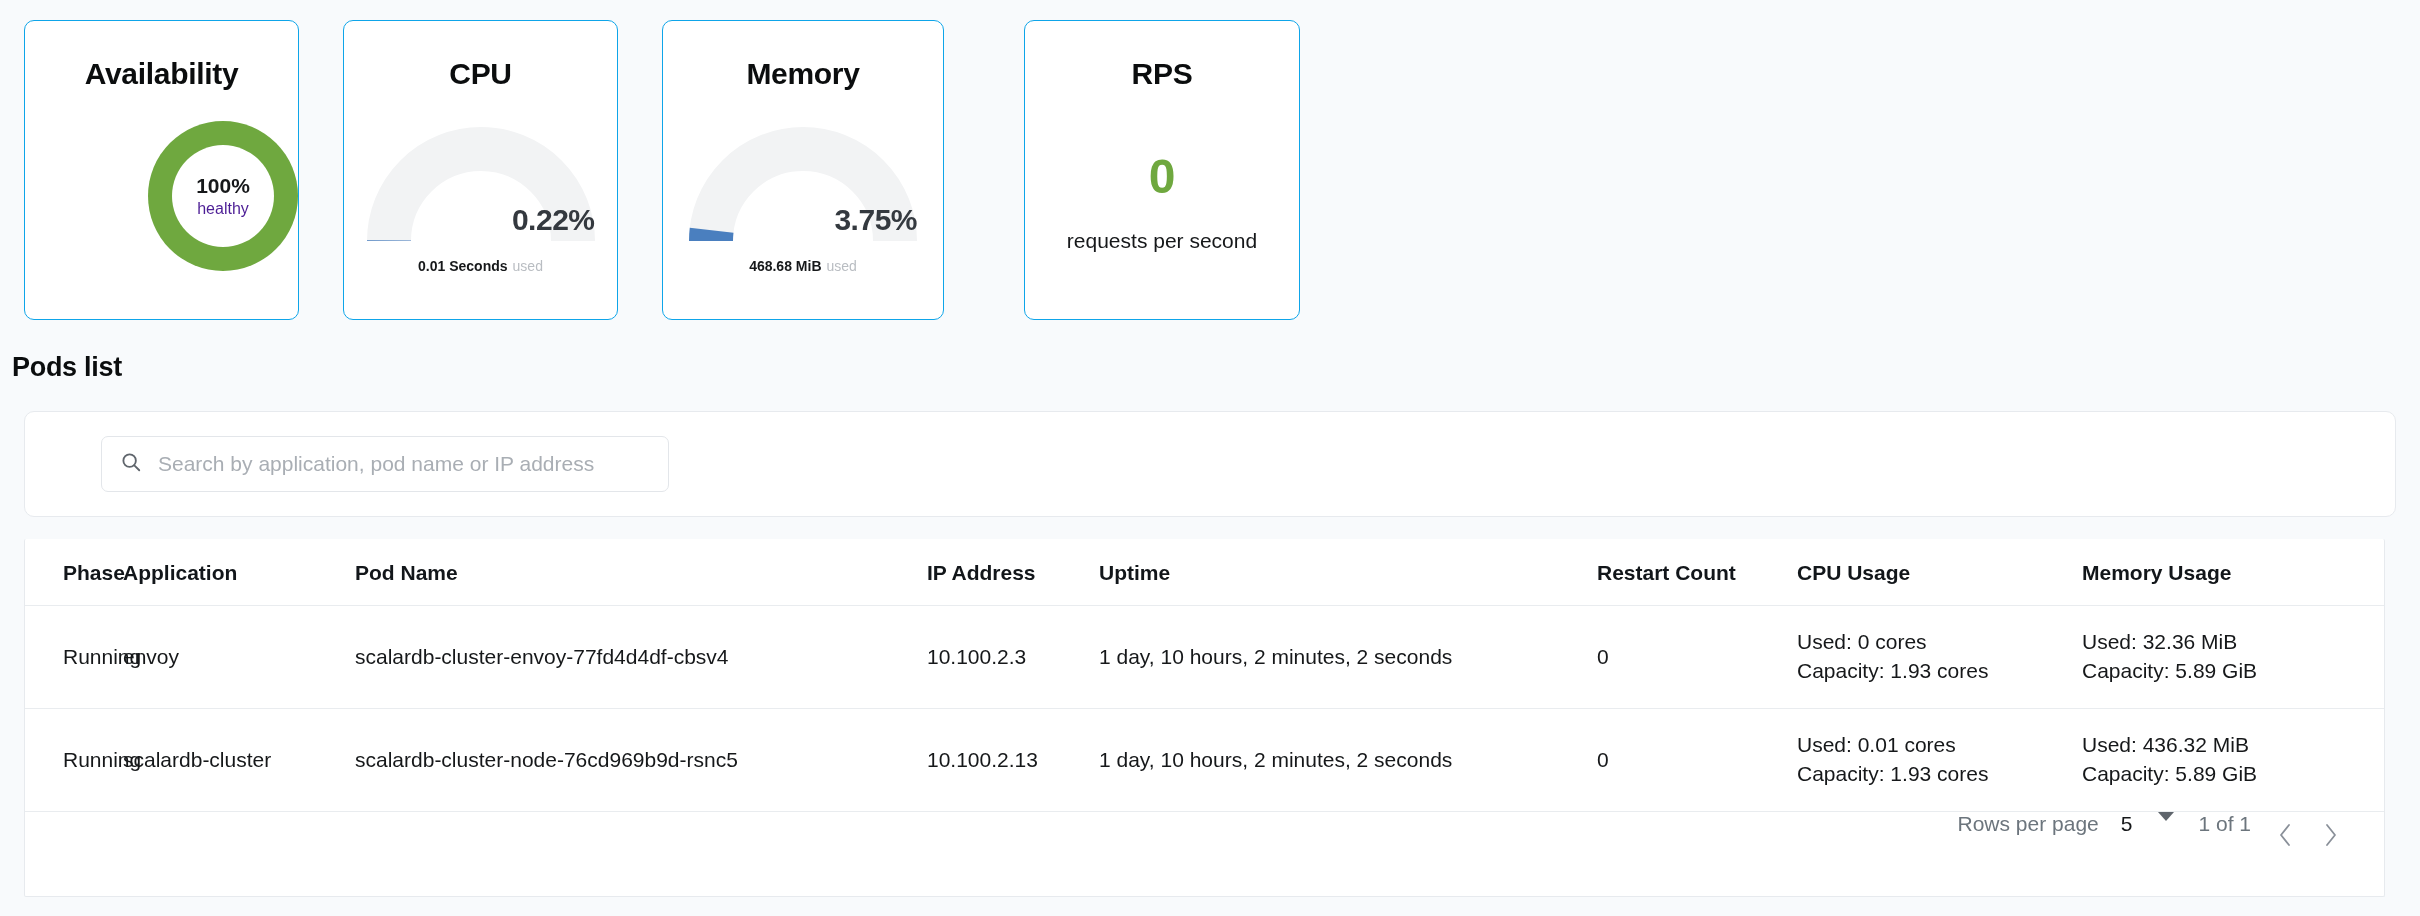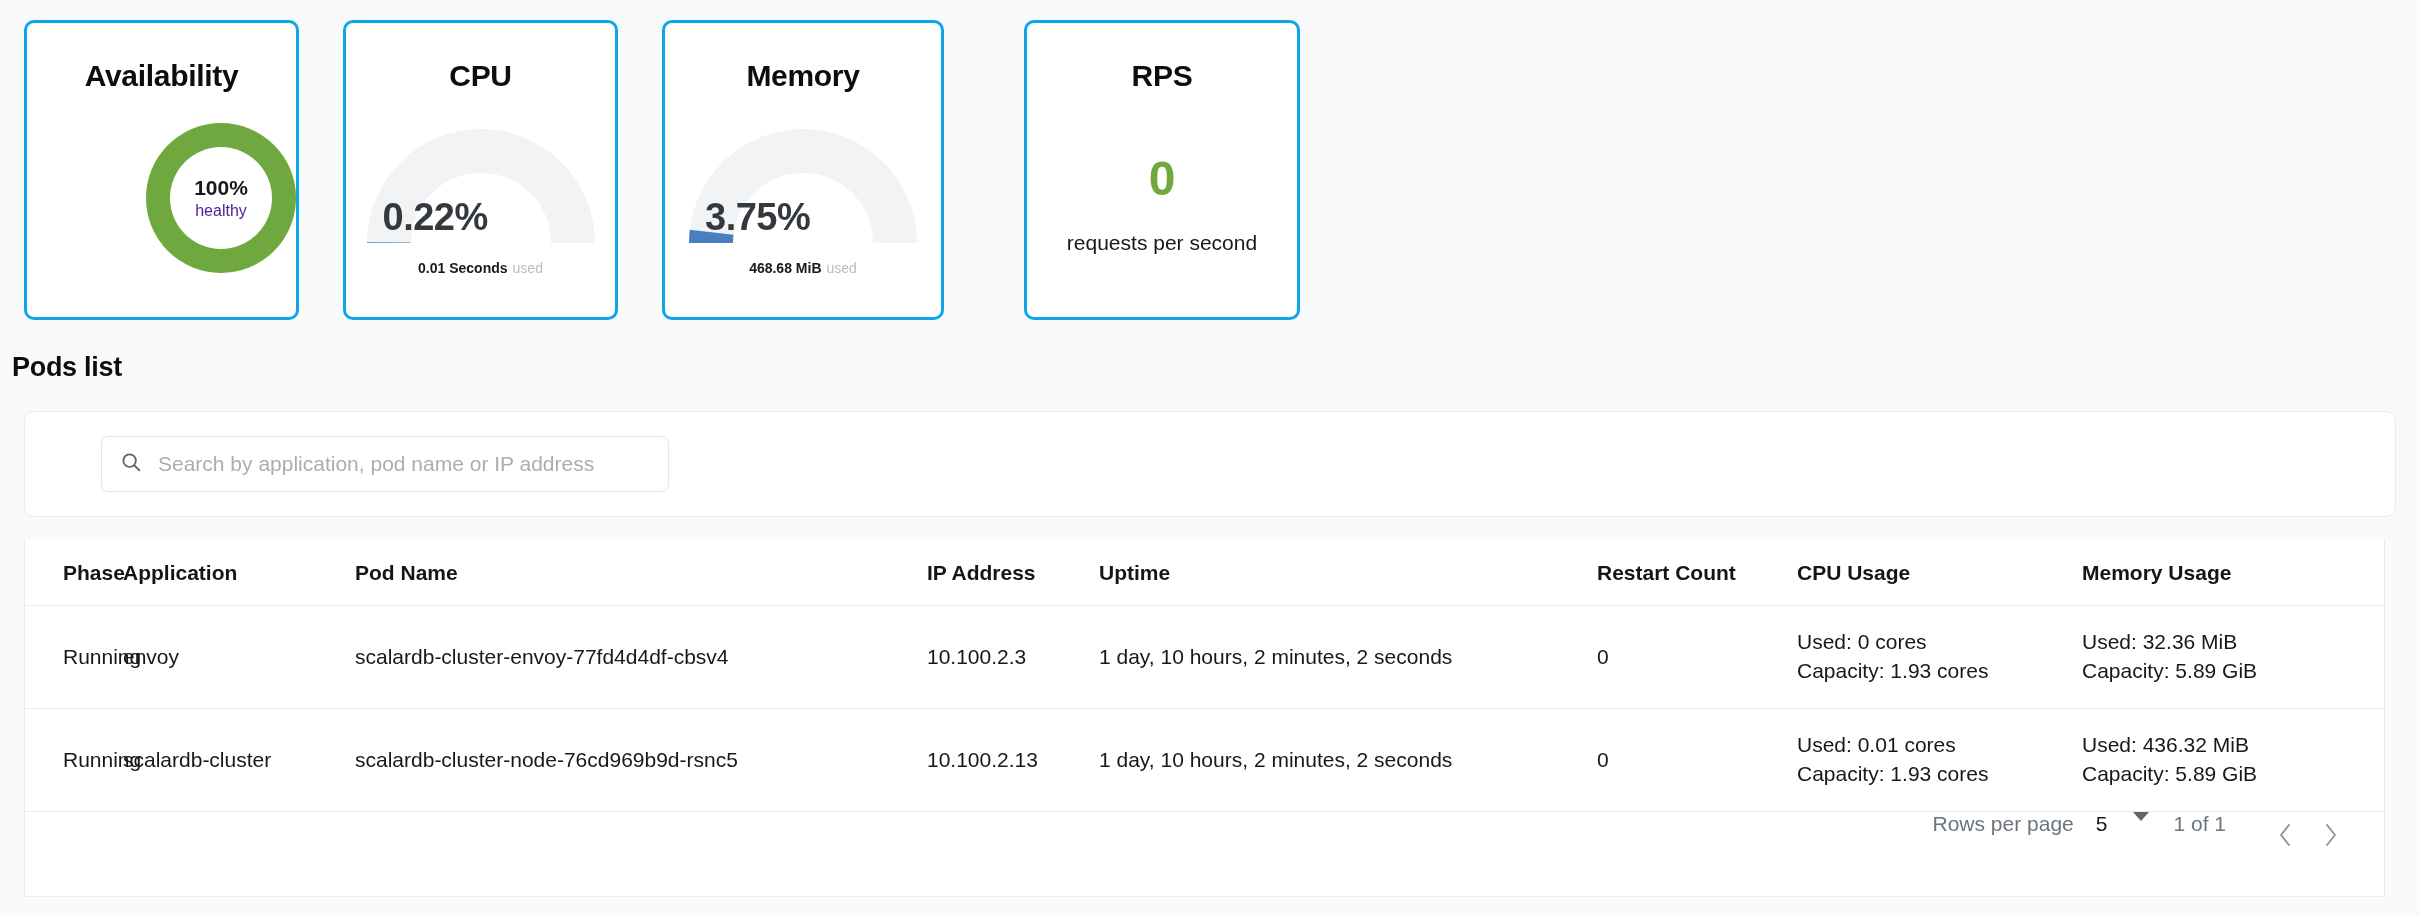--- a/index.html
+++ b/index.html
@@ -17,21 +17,21 @@
 
   
   .cards-row {
     display: flex;
     gap: 44px;
     padding: 20px 0 0 24px;
     align-items: flex-start;
   }
   .card {
     background: #ffffff;
-    border: 3px solid #0ea5e9;
+    border: 1px solid #0ea5e9;
     border-radius: 10px;
     height: 300px;
     position: relative;
     flex: 0 0 auto;
   }
   .card-availability { width: 275px; }
   .card-cpu         { width: 275px; }
   .card-memory      { width: 282px; }
   .card-rps         { width: 276px; margin-left: 36px; }
 
@@ -87,22 +87,22 @@
     width: 228px;
     height: 114px;
     margin: 36px auto 0 auto;
   }
   .gauge-svg { display: block; }
   .gauge-center {
     position: absolute;
     left: 16px;
     right: 0;
     bottom: 4px;
-    text-align: left;
-    font-size: 38px;
+    text-align: right;
+    font-size: 30px;
     font-weight: 700;
     color: #34393f;
     letter-spacing: -0.5px;
   }
   .gauge-sub {
     text-align: center;
     margin-top: 18px;
     font-size: 14px;
     line-height: 1;
   }
@@ -227,21 +227,21 @@
     color: #6c757d;
   }
   .rpp-label { margin-right: 22px; }
   .rpp-value { color: #16181a; font-size: 21px; }
   .rpp-caret {
     margin: 0 24px 0 26px;
     display: inline-flex;
     align-items: center;
     cursor: pointer;
   }
-  .page-count { color: #6c757d; margin-right: 36px; }
+  .page-count { color: #6c757d; margin-right: 11px; }
   .page-btn {
     width: 46px;
     height: 46px;
     display: inline-flex;
     align-items: center;
     justify-content: center;
     cursor: pointer;
     color: #8a9099;
   }
 </style>

